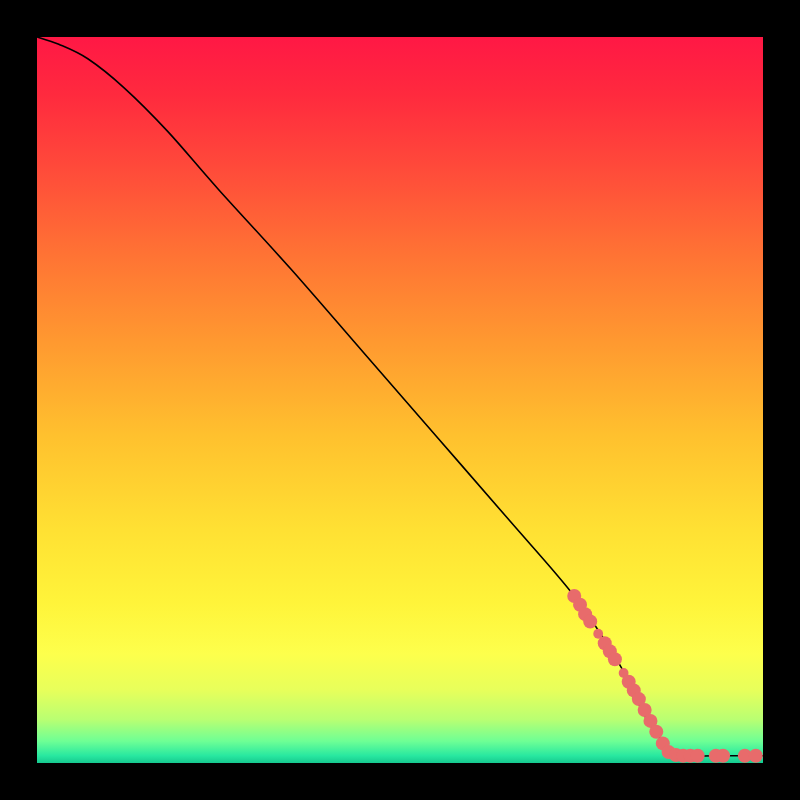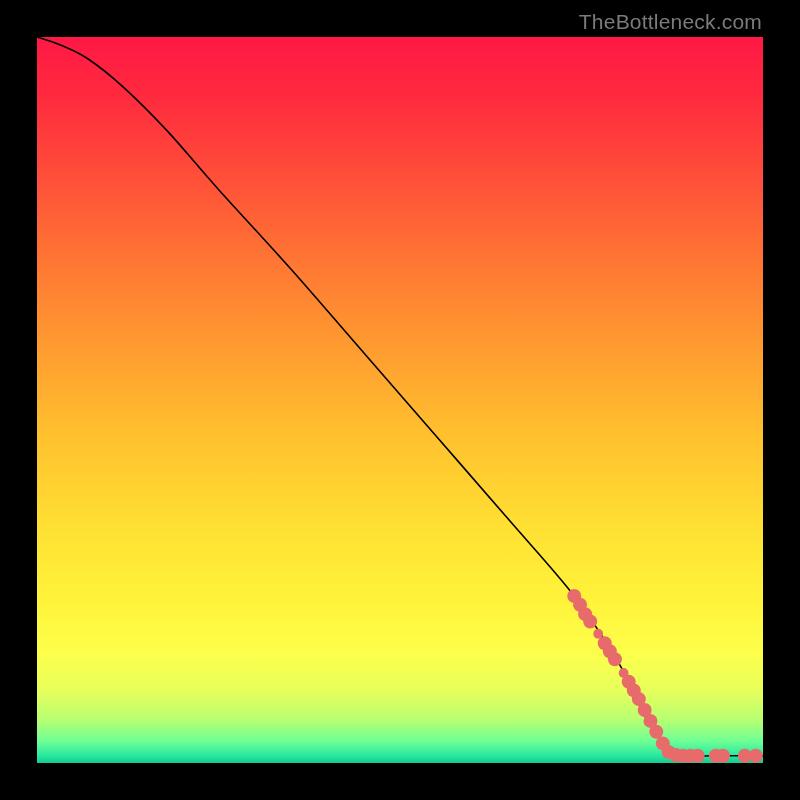--- a/index.html
+++ b/index.html
@@ -63,21 +63,20 @@
     stroke-width: 1.6;
   }
   .marker {
     fill: #e86b6b;
     stroke: none;
   }
 </style>
 </head>
 <body>
 <div class="wrap">
-  <div class="attribution">TheBottleneck.com</div>
   <div class="plot">
     <svg class="overlay" viewBox="0 0 726 726">
       <g id="svg-content">
           <path d="M 0 0 C 3.6299999999999994 1.2099999999999984, 13.309999999999997 3.6299999999999955, 21.779999999999998 7.259999999999991 C 30.25 10.889999999999986, 39.93000000000001 14.519999999999982, 50.82000000000001 21.779999999999973 C 61.71000000000001 29.039999999999964, 73.80999999999999 38.719999999999935, 87.11999999999999 50.819999999999936 C 100.42999999999999 62.91999999999994, 114.95 77.44, 130.68 94.38 C 146.41 111.32, 160.93 129.46999999999994, 181.5 152.45999999999992 C 202.07 175.4499999999999, 229.9 205.0949999999999, 254.1 232.31999999999994 C 278.3 259.54499999999996, 302.5 287.98, 326.7 315.81000000000006 C 350.9 343.6400000000001, 375.1 371.47, 399.3 399.3 C 423.5 427.13, 448.91 456.16999999999996, 471.90000000000003 482.78999999999996 C 494.89000000000004 509.40999999999997, 519.09 535.425, 537.24 559.02 C 555.39 582.615, 571.1200000000001 608.63, 580.8000000000001 624.36 C 590.48 640.09, 590.4799999999999 643.72, 595.3199999999999 653.4 C 600.16 663.0799999999999, 603.79 672.76, 609.84 682.44 C 615.8900000000001 692.1200000000001, 624.36 705.4300000000001, 631.62 711.48 C 638.88 717.53, 646.14 717.53, 653.4 718.74 C 660.66 719.95, 667.9200000000001 718.74, 675.1800000000001 718.74 C 682.44 718.74, 688.4899999999999 718.74, 696.9599999999999 718.74 C 705.43 718.74, 721.16 718.74, 726 718.74" class="curve"></path>
           <circle cx="537.24" cy="559.02" r="7" class="marker"></circle>
           <circle cx="543.048" cy="567.732" r="7" class="marker"></circle>
           <circle cx="548.13" cy="577.1700000000001" r="7" class="marker"></circle>
           <circle cx="553.212" cy="584.4300000000001" r="7" class="marker"></circle>
           <circle cx="561.198" cy="596.7719999999999" r="4.8999999999999995" class="marker"></circle>
           <circle cx="567.732" cy="606.21" r="7" class="marker"></circle>

